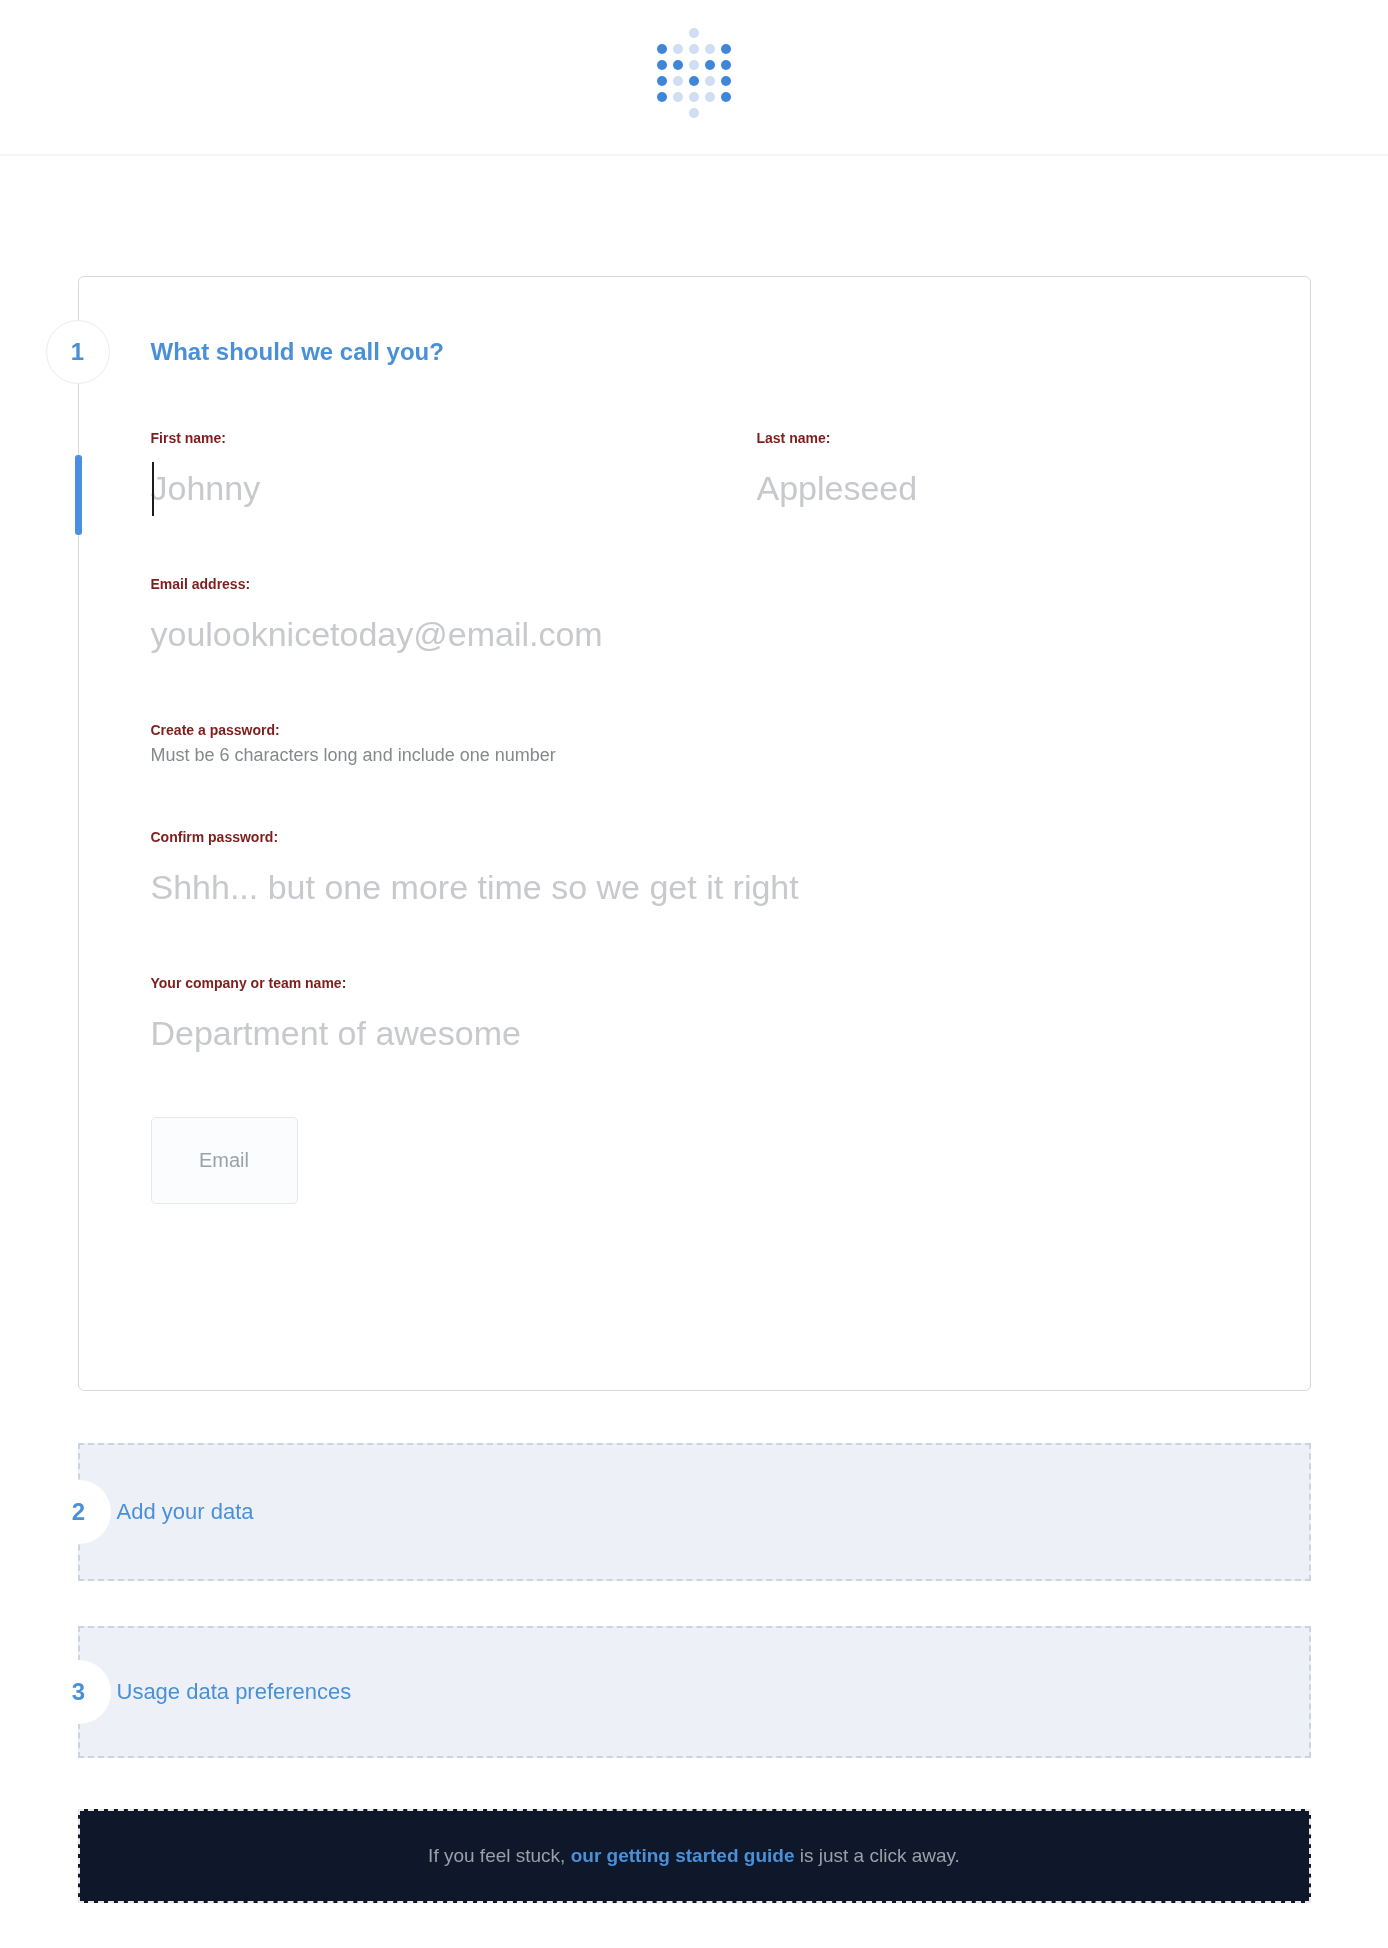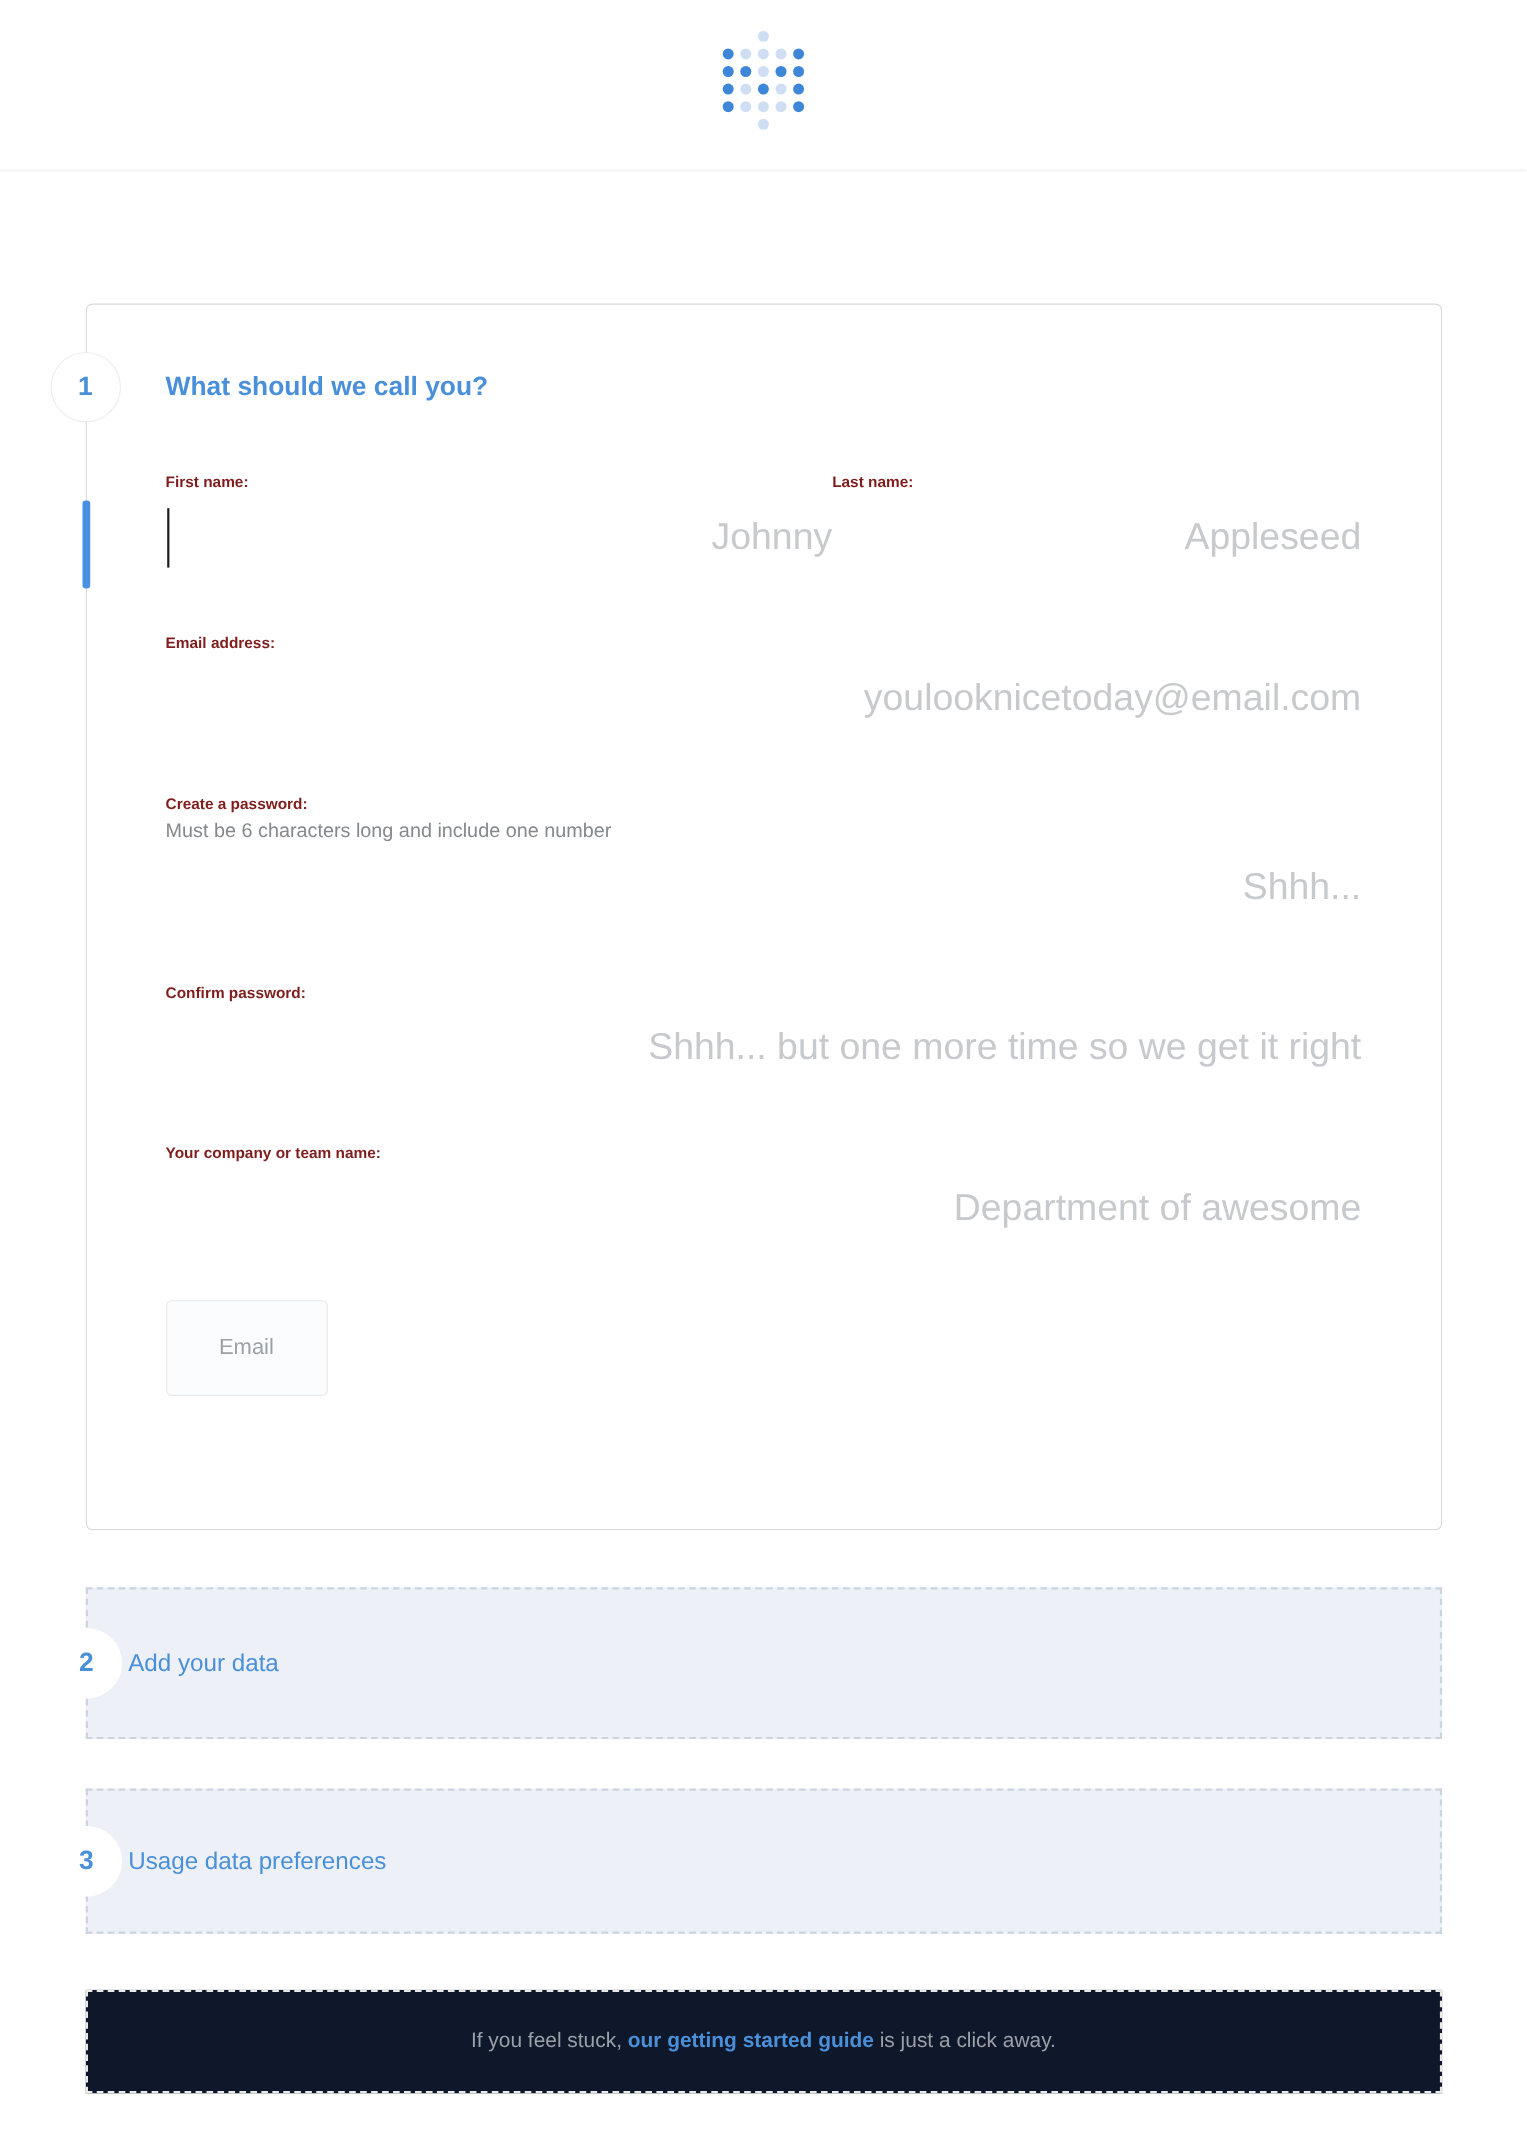--- a/index.html
+++ b/index.html
@@ -25,21 +25,21 @@
 
   .names-row { display: flex; margin-top: 63px; }
   .col-first { width: 606px; }
   .col-last { flex: 1; }
   .field { margin-top: 59px; }
   .field-label { display: block; font-size: 14px; font-weight: bold; color: #7f1d1d; line-height: 22px; }
   .field-hint { font-size: 18px; color: #85888c; line-height: 24px; margin-top: 2px; }
   .input-wrap { position: relative; margin-top: 13px; }
   .field-input { display: block; width: 100%; border: none; outline: none; background: transparent;
                  font-family: "Liberation Sans", sans-serif; font-size: 34px; color: #4b4e52;
-                 padding: 0; height: 52px; text-align: right; }
+                 padding: 0; height: 52px; }
   .field-input::placeholder { color: #c7c9cc; opacity: 1; }
   .caret { position: absolute; left: 1px; top: 0; width: 2px; height: 54px; background: #1c1c1c; }
 
   .next-button { margin-top: 58px; width: 147px; height: 87px; background: #fbfcfd;
                  border: 1px solid #e6e8ea; border-radius: 5px; color: #9ca1a7;
                  font-family: "Liberation Sans", sans-serif; font-size: 20px; cursor: pointer; }
 
   
   .step-box { position: relative; width: 1233px; margin: 52px auto 0; height: 138px;
               background: #edf1f7; border: 2px dashed #ccd5df; display: flex; align-items: center; cursor: pointer; }
@@ -120,23 +120,20 @@
     <div class="field">
       <label class="field-label">Email address:</label>
       <div class="input-wrap">
         <input class="field-input" type="text" placeholder="youlooknicetoday@email.com" style="">
       </div>
     </div>
 
     <div class="field">
       <label class="field-label">Create a password:</label>
       <div class="field-hint">Must be 6 characters long and include one number</div>
-      <div class="input-wrap">
-        <input class="field-input" type="text" placeholder="Shhh..." style="">
-      </div>
     </div>
 
     <div class="field">
       <label class="field-label">Confirm password:</label>
       <div class="input-wrap">
         <input class="field-input" type="text" placeholder="Shhh... but one more time so we get it right" style="">
       </div>
     </div>
 
     <div class="field">

